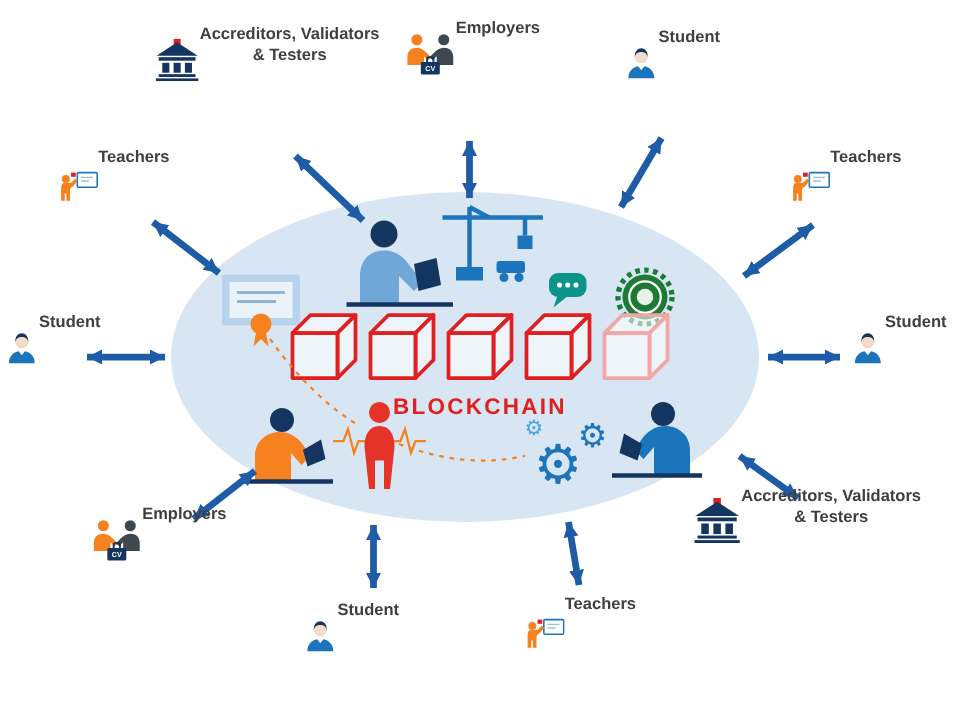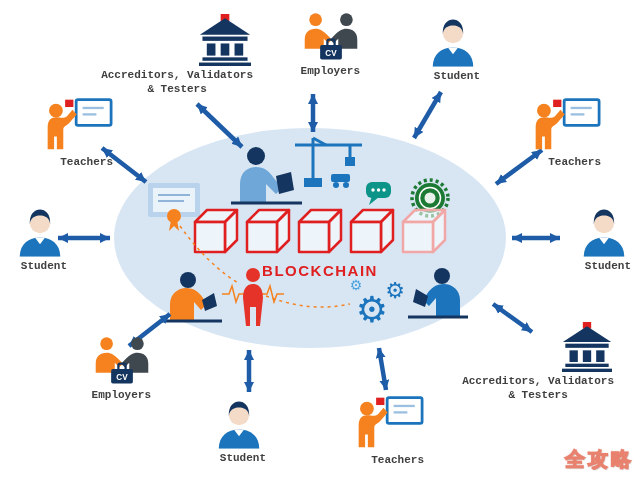--- a/index.html
+++ b/index.html
@@ -1,20 +1,20 @@
 <!DOCTYPE html>
 <html><head>
 <meta charset="utf-8">
 <style>
   * { margin:0; padding:0; box-sizing:border-box; }
   html,body { background:#ffffff; font-family:"Liberation Sans",sans-serif; }
   .stage { position:relative; width:640px; height:481px; background:#ffffff; overflow:hidden; }
   .layer { position:absolute; left:0; top:0; }
   svg text { font-family:"Liberation Sans",sans-serif; }
-  .node { position:absolute; display:flex; flex-direction:column; align-items:flex-end;font-family:Liberation Mono, monospace; }
+  .node { position:absolute; display:flex; flex-direction:row; align-items:flex-start; }
   .node .label { font-size:11px; font-weight:bold; color:#3f3f3f; text-align:center; line-height:1.25; margin-top:3px; white-space:nowrap; }
   .watermark { position:absolute; right:6px; bottom:8px; font-size:20px; font-weight:bold;
                color:#ffffff; letter-spacing:3px;
                -webkit-text-stroke:1.2px #e8826e;
                text-shadow:0 0 2px #e0a090, 1px 1px 1px #c9c9c9; }
   .hidden-defs { position:absolute; width:0; height:0; overflow:hidden; }
 </style>
 </head>
 <body>
 
@@ -263,14 +263,13 @@
 
   <div class="node" style="left:462px; top:322px; width:152px;">
     <svg width="54" height="50" viewBox="0 0 64 60">
         <use href="#sym-bank"></use>
       </svg>
     <div class="label">
       <span>Accreditors, Validators</span><br><span>&amp; Testers</span>
     </div>
   </div>
 
-  <div class="watermark">全攻略</div>
 </div>
 
 </body></html>

